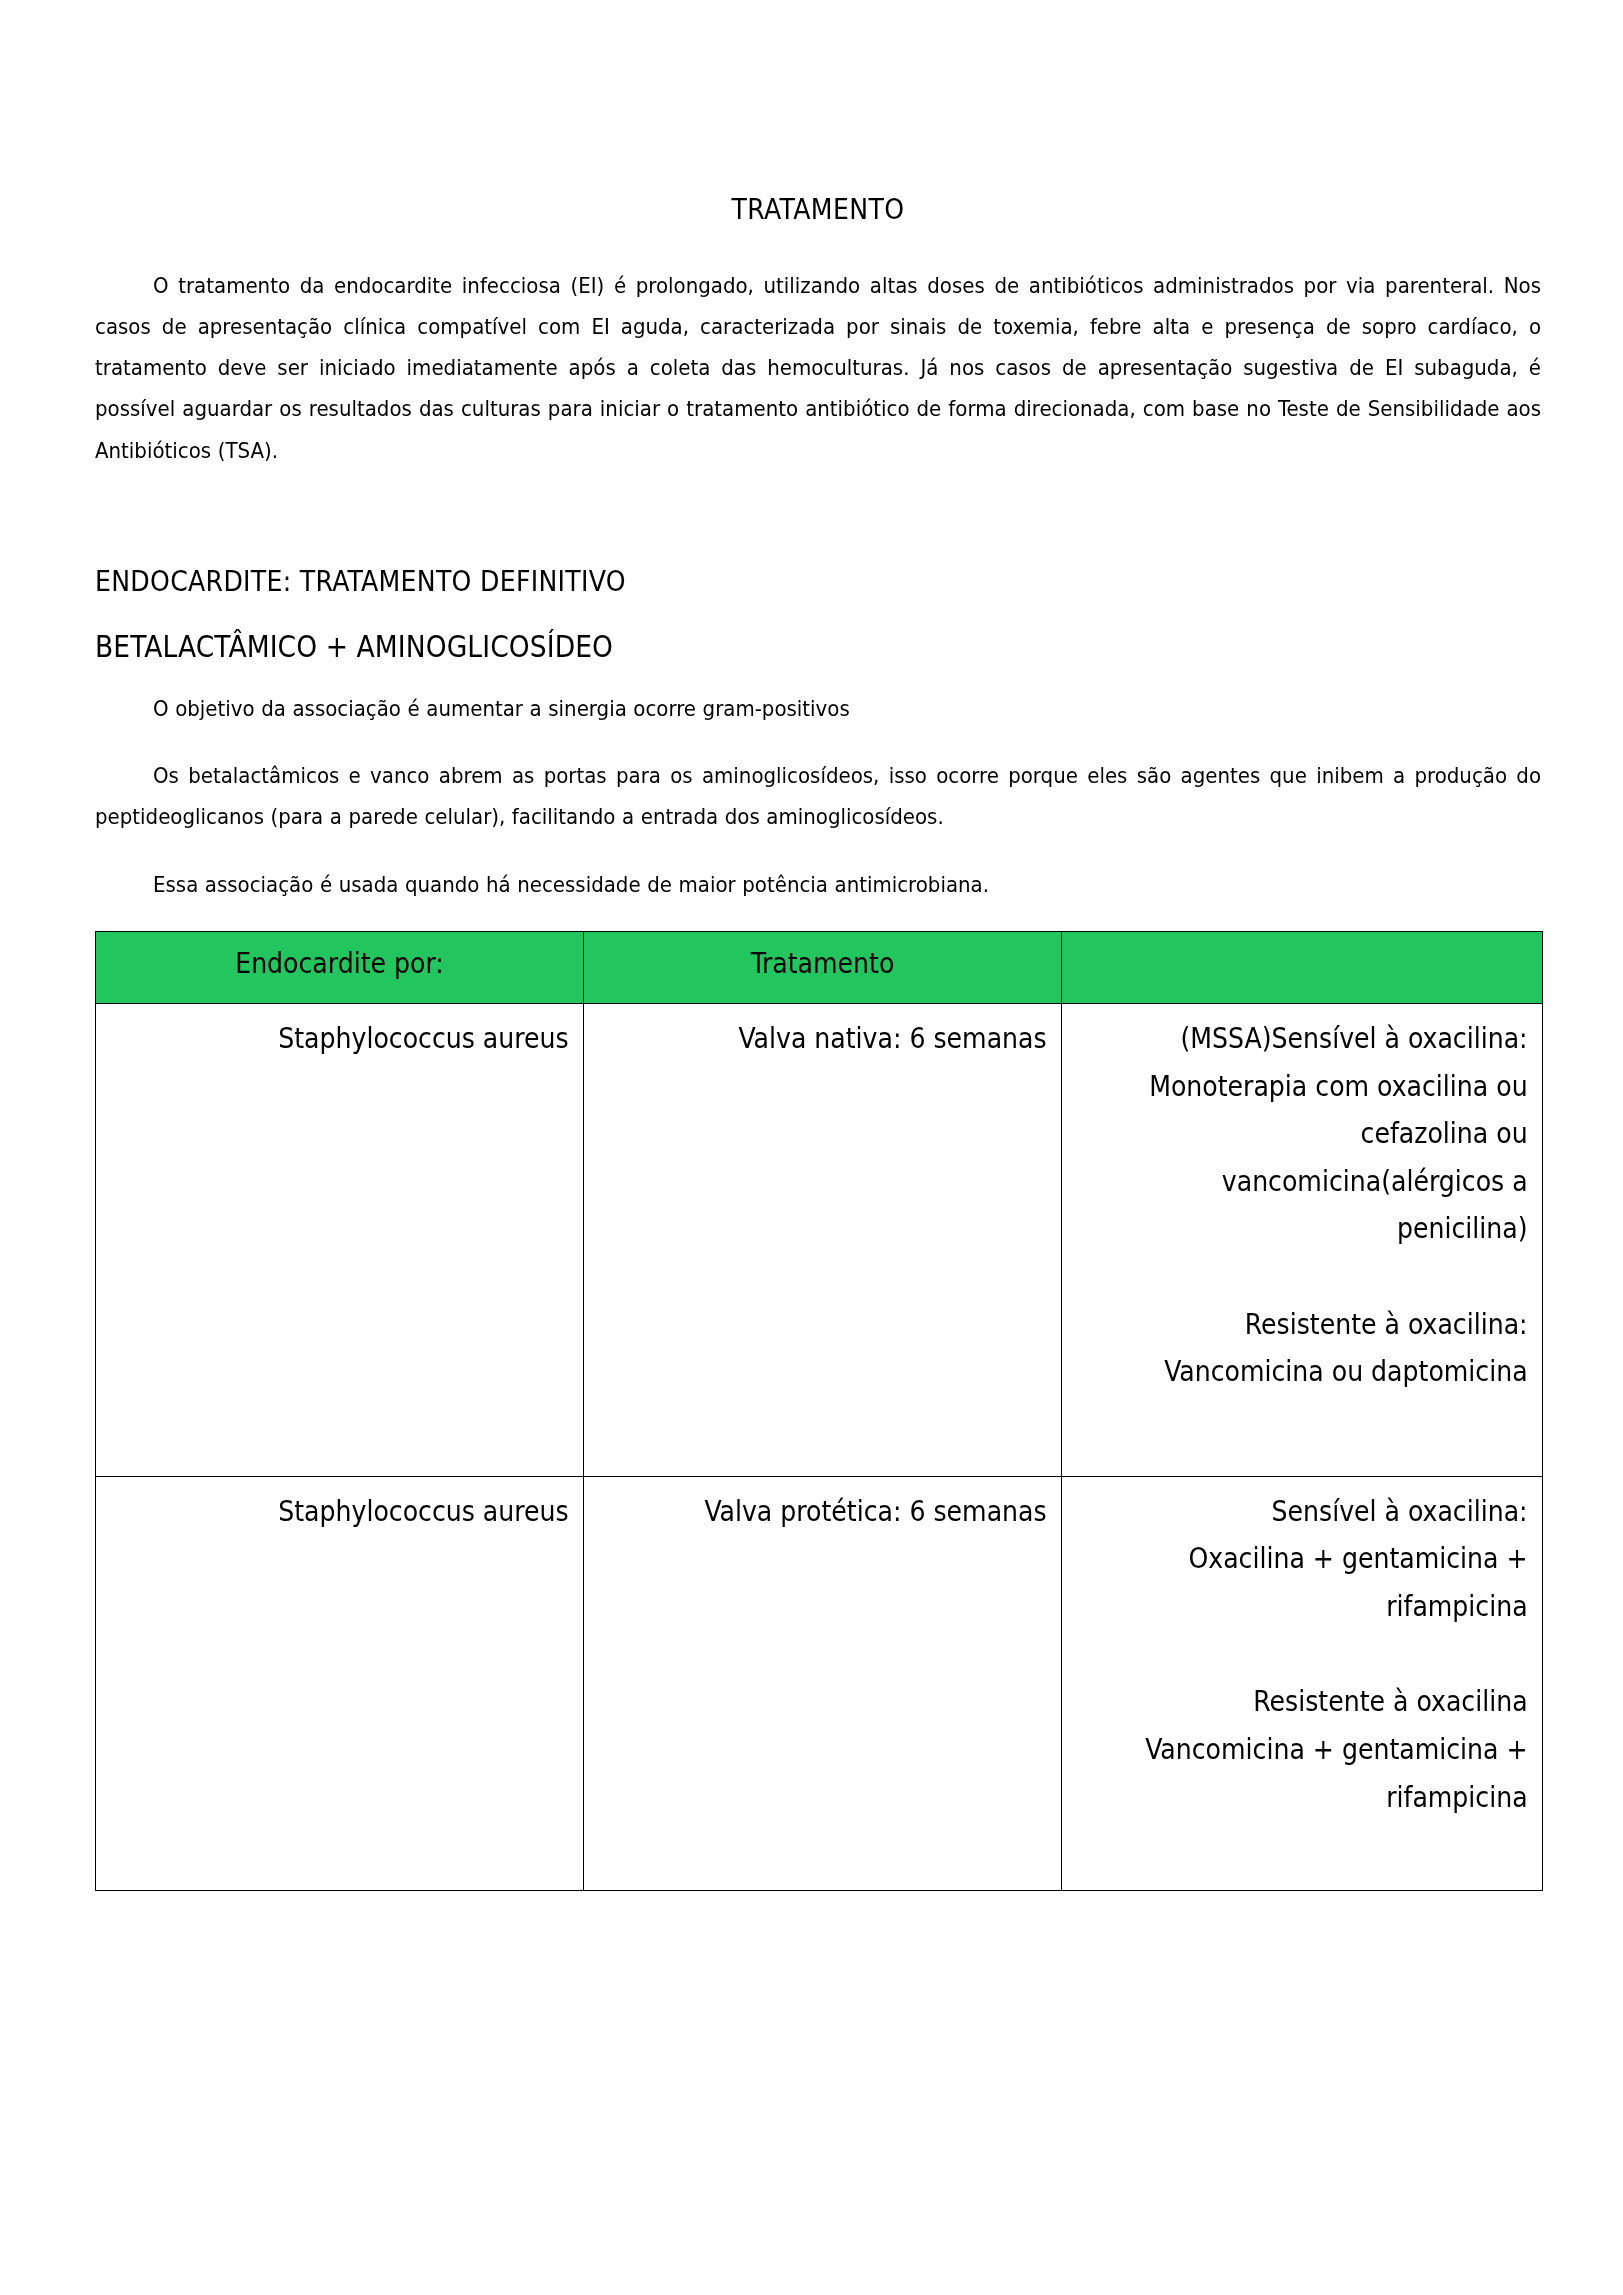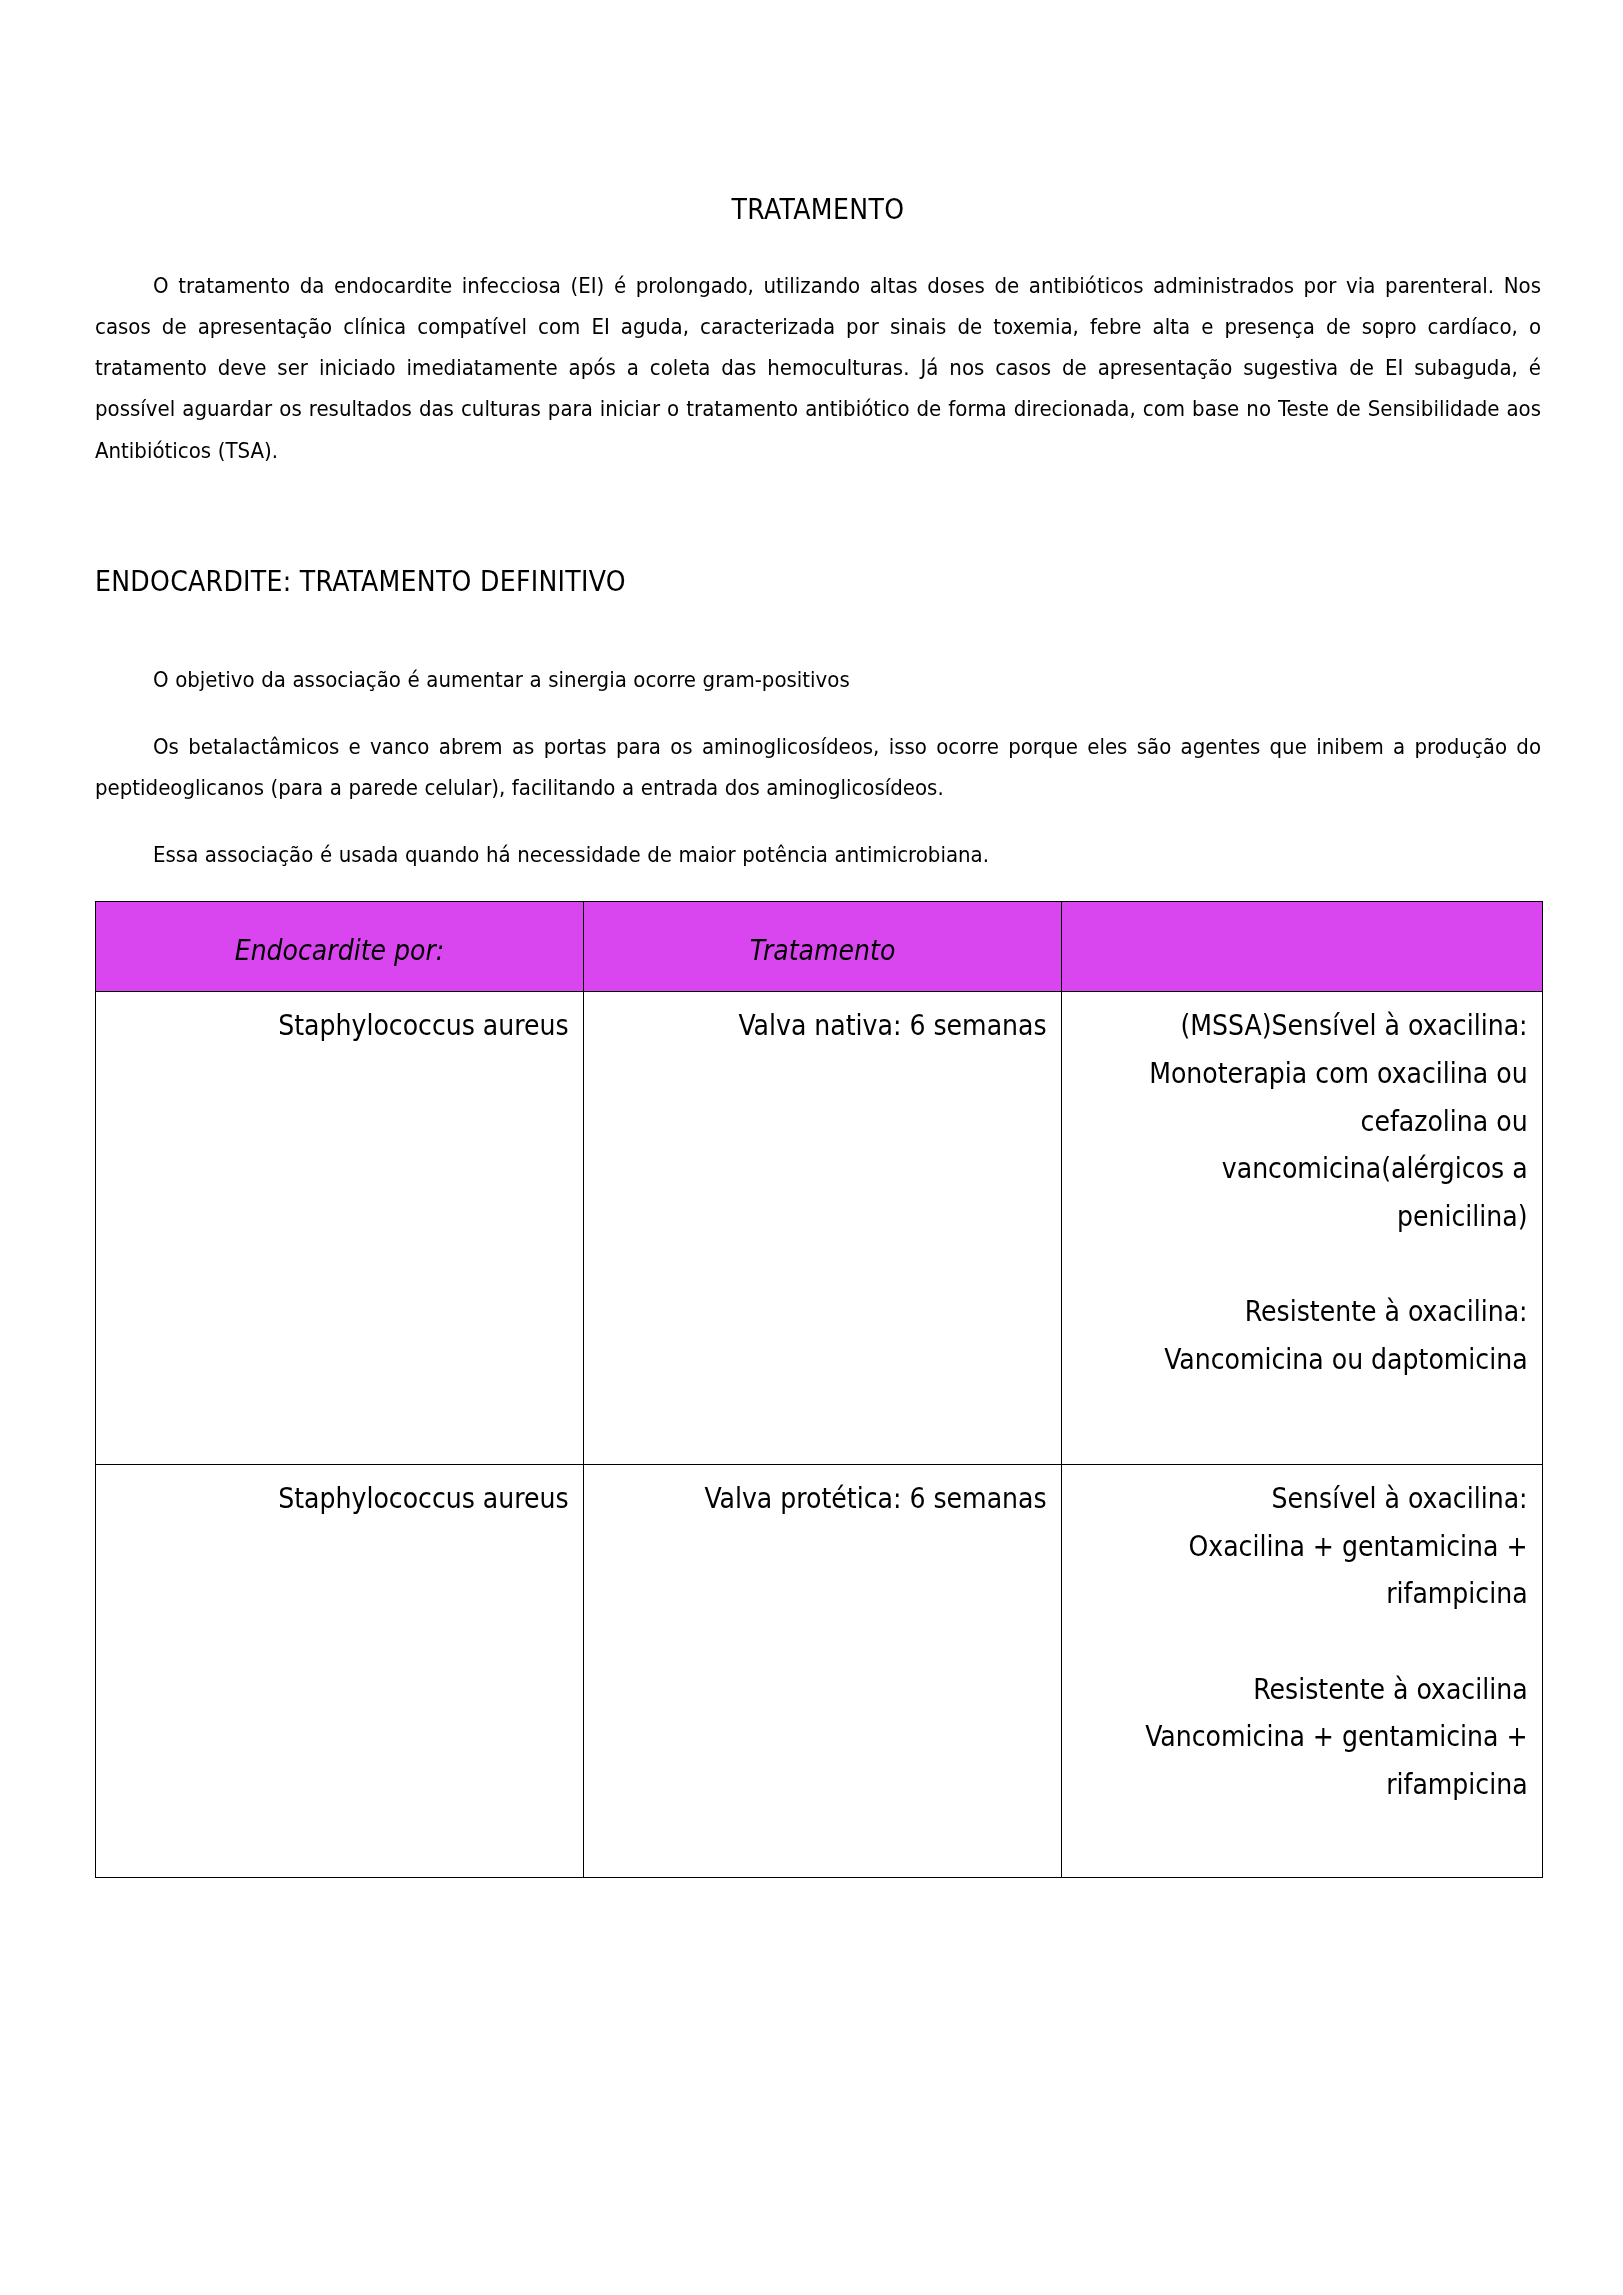--- a/index.html
+++ b/index.html
@@ -69,27 +69,26 @@
   table.tx-table th {
     border: 1.3px solid #000000;
     vertical-align: top;
     padding: 10.5px 14.4px 9.2px 14.4px;
     font-size: 28px;
     line-height: 1.70;
     font-weight: 400;
     text-align: right;
   }
   table.tx-table thead th {
-    background: #d946ef;
+    background: #22c55e;
     text-align: center;
     height: 56px;
-    padding-top: 21px;
+    padding-top: 4px;
     padding-bottom: 11.8px;
     vertical-align: middle;
-    font-style: italic;
   }
   table.tx-table thead th.blank-head {
     text-align: left;
   }
   .col-1 { width: 488px; }
   .col-2 { width: 478px; }
   .col-3 { width: 481px; }
   td.cell-tall-1 { height: 452px; }
   td.cell-tall-2 { height: 393px; }
   .cell-line { display: block; }
@@ -103,20 +102,21 @@
   <h1 class="doc-title">TRATAMENTO</h1>
 
   <p class="body-par">O tratamento da endocardite infecciosa (EI) é prolongado, utilizando altas doses de antibióticos administrados por via parenteral. Nos casos de apresentação clínica compatível com EI aguda, caracterizada por sinais de toxemia, febre alta e presença de sopro cardíaco, o tratamento deve ser iniciado imediatamente após a coleta das hemoculturas. Já nos casos de apresentação sugestiva de EI subaguda, é possível aguardar os resultados das culturas para iniciar o tratamento antibiótico de forma direcionada, com base no Teste de Sensibilidade aos Antibióticos (TSA).</p>
 
   <div class="gap-xl"></div>
 
   <h2 class="section-title">ENDOCARDITE: TRATAMENTO DEFINITIVO</h2>
 
   <div class="gap-m"></div>
 
+  <h3 class="subsection-title">BETALACTÂMICO + AMINOGLICOSÍDEO</h3>
 
   <div class="gap-s"></div>
 
   <p class="body-par">O objetivo da associação é aumentar a sinergia ocorre gram-positivos</p>
 
   <div class="gap-s"></div>
 
   <p class="body-par">Os betalactâmicos e vanco abrem as portas para os aminoglicosídeos, isso ocorre porque eles são agentes que inibem a produção do peptideoglicanos (para a parede celular), facilitando a entrada dos aminoglicosídeos.</p>
 
   <div class="gap-s"></div>

